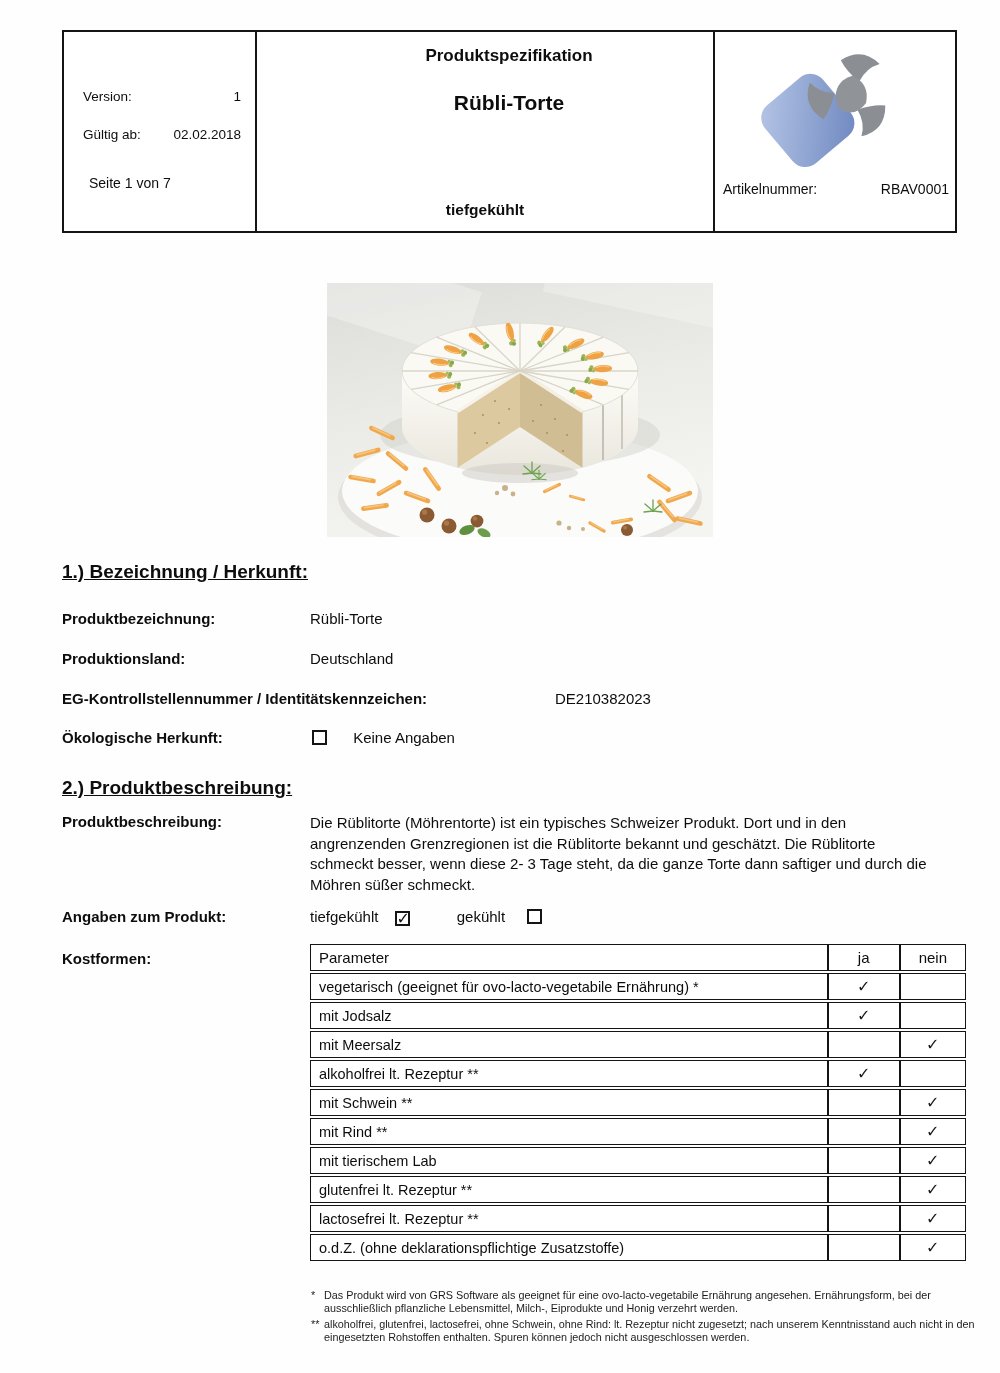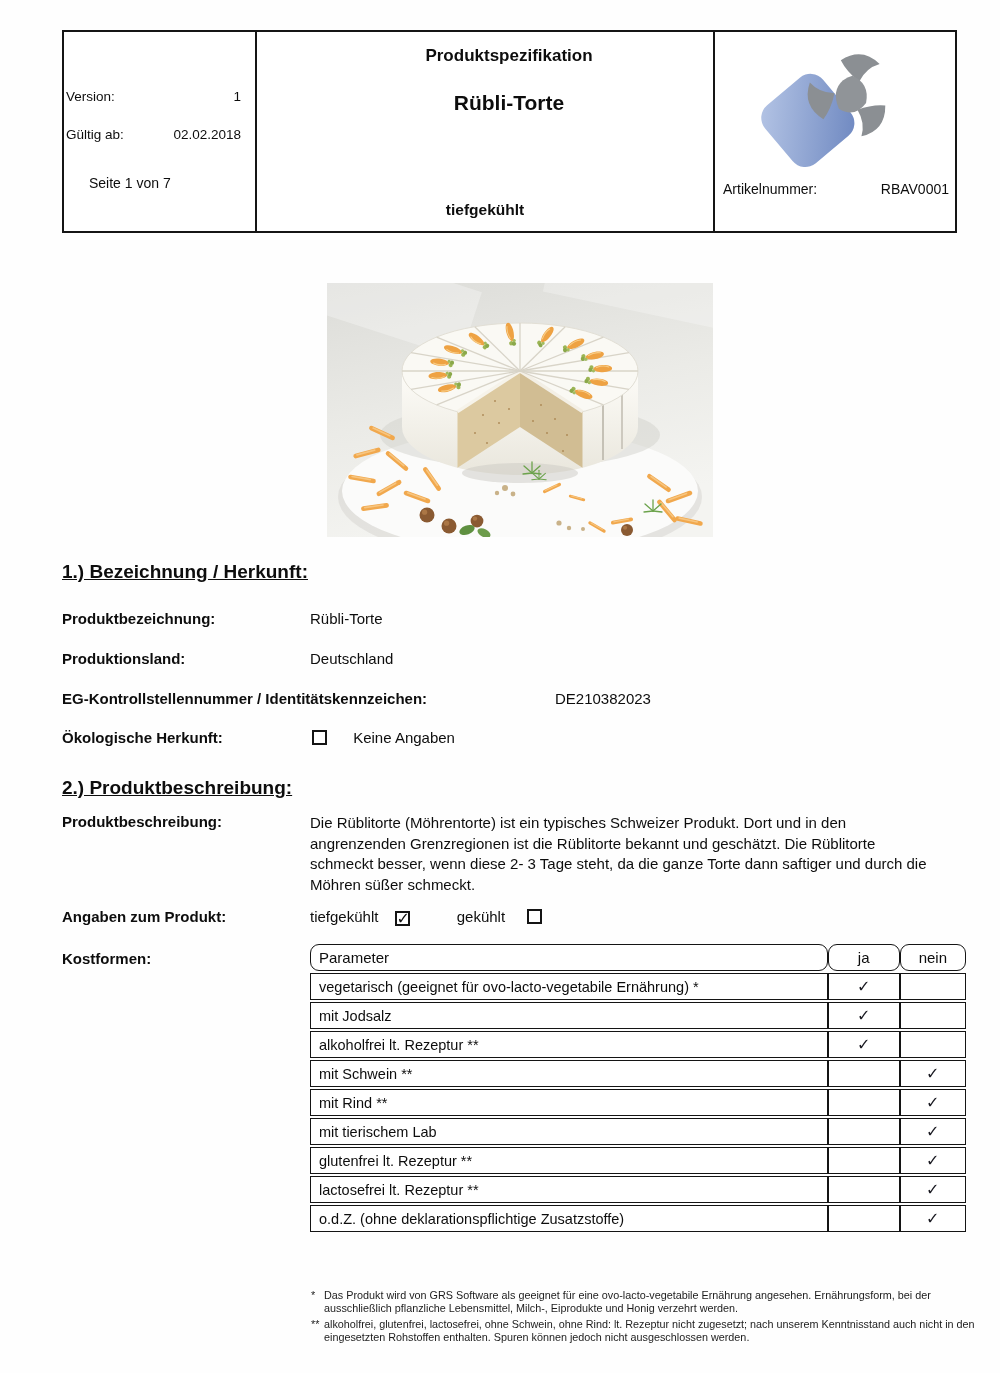--- a/index.html
+++ b/index.html
@@ -5,21 +5,21 @@
   html,body{margin:0;padding:0;background:#ffffff;}
   *{box-sizing:border-box;}
   .page{
     position:relative;width:1000px;height:1373px;margin:0 auto;background:#fefefe;
     font-family:"Liberation Sans","DejaVu Sans",sans-serif;color:#0d0d0d;overflow:hidden;
   }
   
   .hdr{position:absolute;left:62px;top:30px;width:895px;height:203px;
        border:2px solid #151515;display:flex;background:#fff;}
   .hdr-left{width:193px;border-right:2px solid #151515;font-size:13.5px;}
-  .hdr-left .kv{display:flex;justify-content:space-between;padding:0 14px 0 2px;align-items:center;}
+  .hdr-left .kv{display:flex;justify-content:space-between;padding:0 14px 0 19px;align-items:center;}
   .kv-version{margin-top:57px;}
   .kv-valid{margin-top:23px;}
   .kv-page{margin-top:33px;padding-left:25px;font-size:14px;}
   .hdr-center{flex:1;border-right:2px solid #151515;position:relative;text-align:center;padding-left:48px;}
   .doc-type{margin-top:14px;font-size:17px;font-weight:bold;}
   .doc-title{margin-top:25px;font-size:21px;font-weight:bold;}
   .doc-storage{position:absolute;bottom:12px;left:0;right:0;font-size:15.5px;font-weight:bold;}
   .hdr-right{width:240px;position:relative;}
   .logo-wrap{display:block;margin:3px auto 0;}
   .article-row{position:absolute;bottom:34px;left:8px;right:6px;display:flex;
@@ -31,21 +31,21 @@
   .lbl{position:absolute;left:62px;font-size:15px;font-weight:bold;white-space:nowrap;}
   .val{position:absolute;font-size:15px;white-space:nowrap;}
   .para{position:absolute;left:310px;width:620px;font-size:15px;line-height:20.5px;}
   .cb{display:inline-block;width:15px;height:15px;border:2px solid #141414;background:#fff;
       text-align:center;line-height:11px;font-size:16px;font-weight:bold;vertical-align:-2px;}
   .cb-row{position:absolute;font-size:15px;white-space:nowrap;}
   
   .ktable{position:absolute;left:310px;top:942px;width:656px;border-collapse:separate;
           border-spacing:0 2px;font-size:14.5px;}
   .ktable th,.ktable td{border:1.5px solid #141414;padding:3px 8px;height:27px;background:#fff;}
-  .ktable th{font-weight:normal;font-size:15px;text-align:left;border-radius:9px;}
+  .ktable th{font-weight:normal;font-size:15px;text-align:left;}
   .ktable th.col-check,.ktable td.col-check{text-align:center;padding:3px 18px;}
   .ktable td.col-check{font-size:16px;font-weight:bold;color:#16161e;}
   .col-ja{width:72px;} .col-nein{width:62px;}
   
   .footnotes{position:absolute;left:311px;top:1289px;width:666px;font-size:10.8px;
              line-height:13.4px;color:#1c1c1c;}
   .fn{display:flex;margin-bottom:2px;}
   .fn .fn-marker{flex:0 0 13px;}
   .fn .fn-text{flex:1;}
 </style>
@@ -290,20 +290,25 @@
           <td>vegetarisch (geeignet für ovo-lacto-vegetabile Ernährung) *</td>
           <td class="col-check">✓</td>
           <td class="col-check"></td>
         </tr>
         <tr>
           <td>mit Jodsalz</td>
           <td class="col-check">✓</td>
           <td class="col-check"></td>
         </tr>
         <tr>
+          <td>mit Meersalz</td>
+          <td class="col-check"></td>
+          <td class="col-check">✓</td>
+        </tr>
+        <tr>
           <td>alkoholfrei lt. Rezeptur **</td>
           <td class="col-check">✓</td>
           <td class="col-check"></td>
         </tr>
         <tr>
           <td>mit Schwein **</td>
           <td class="col-check"></td>
           <td class="col-check">✓</td>
         </tr>
         <tr>

